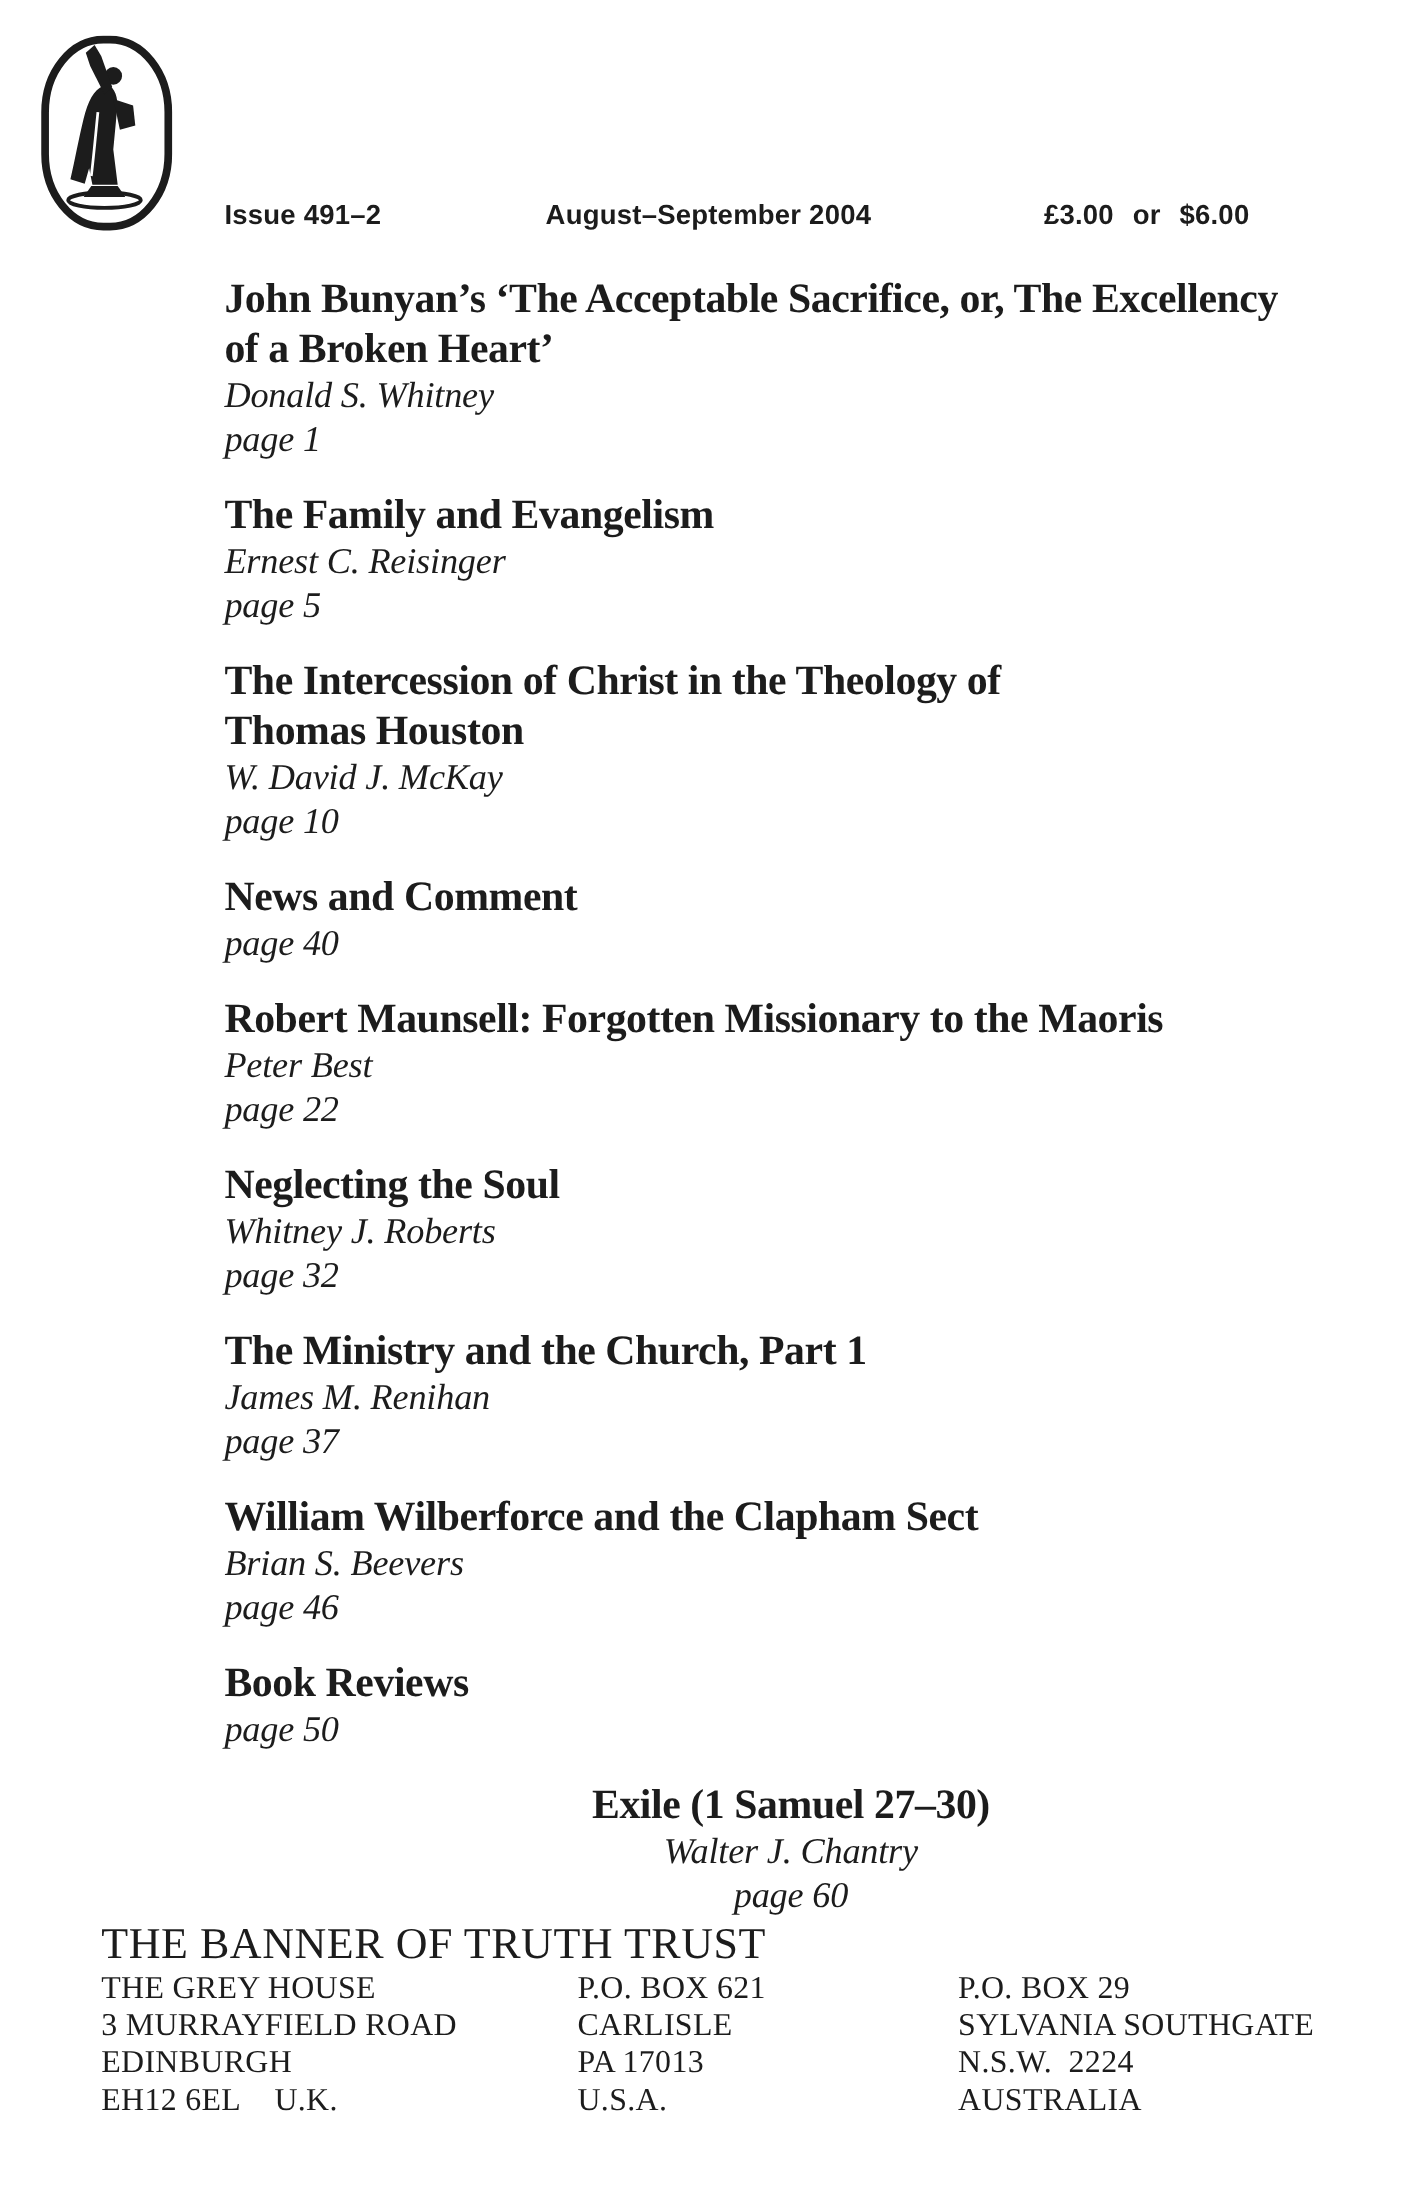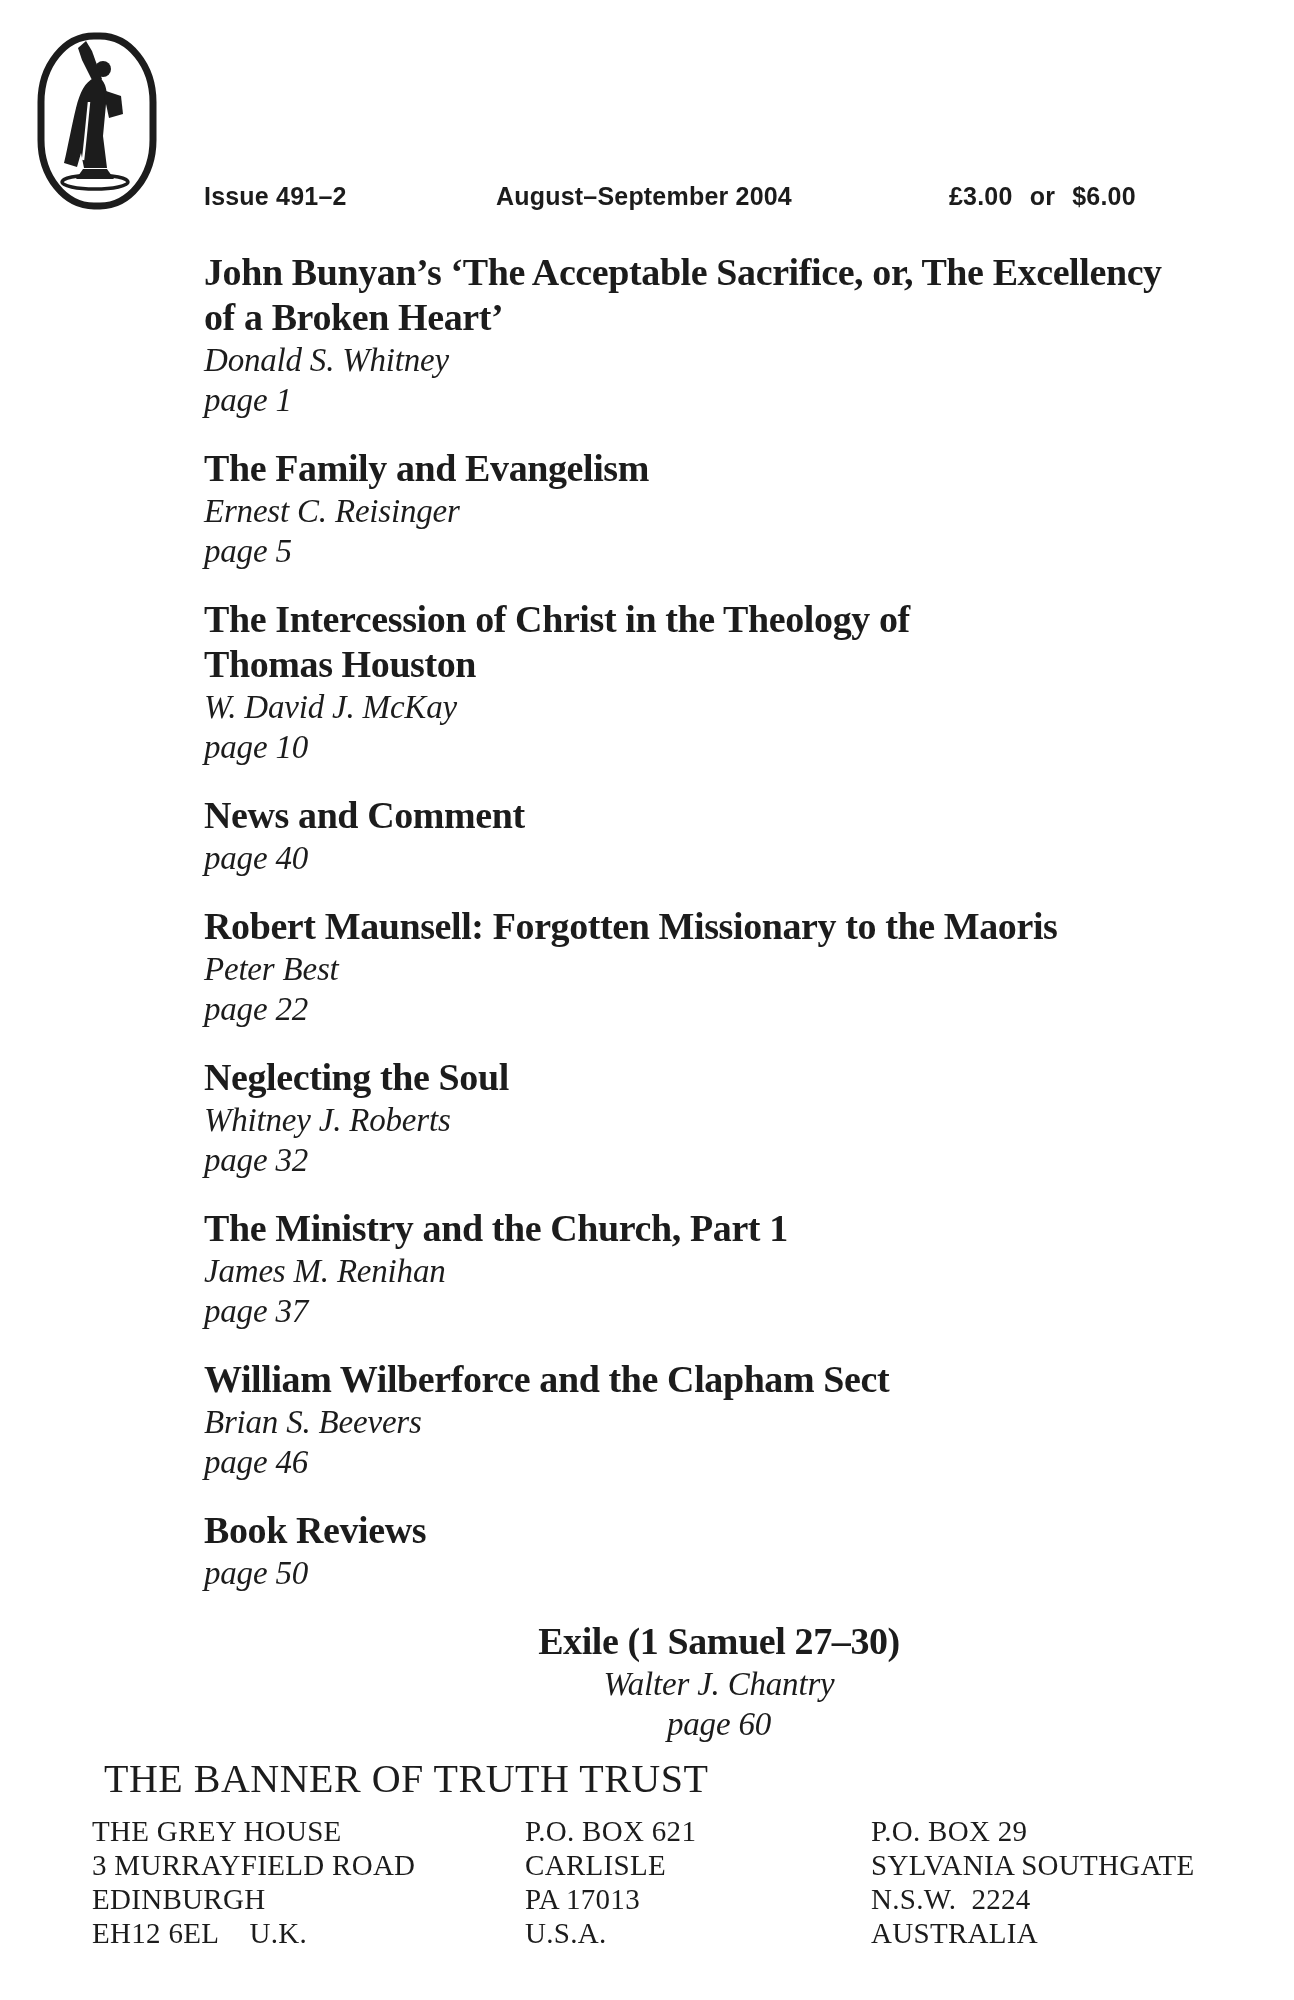--- a/index.html
+++ b/index.html
@@ -69,21 +69,21 @@
   }
 
   
   .publisher {
     position: absolute;
     top: 1744px;
     left: 92px;
     right: 40px;
   }
   .publisher-name {
-    margin: 12px;
+    margin: 0;
     font-weight: normal;
     font-size: 40px;
     line-height: 46px;
     letter-spacing: 0.5px;
   }
   .addr-row {
     position: relative;
     display: flex;
   }
   .addr-col {

